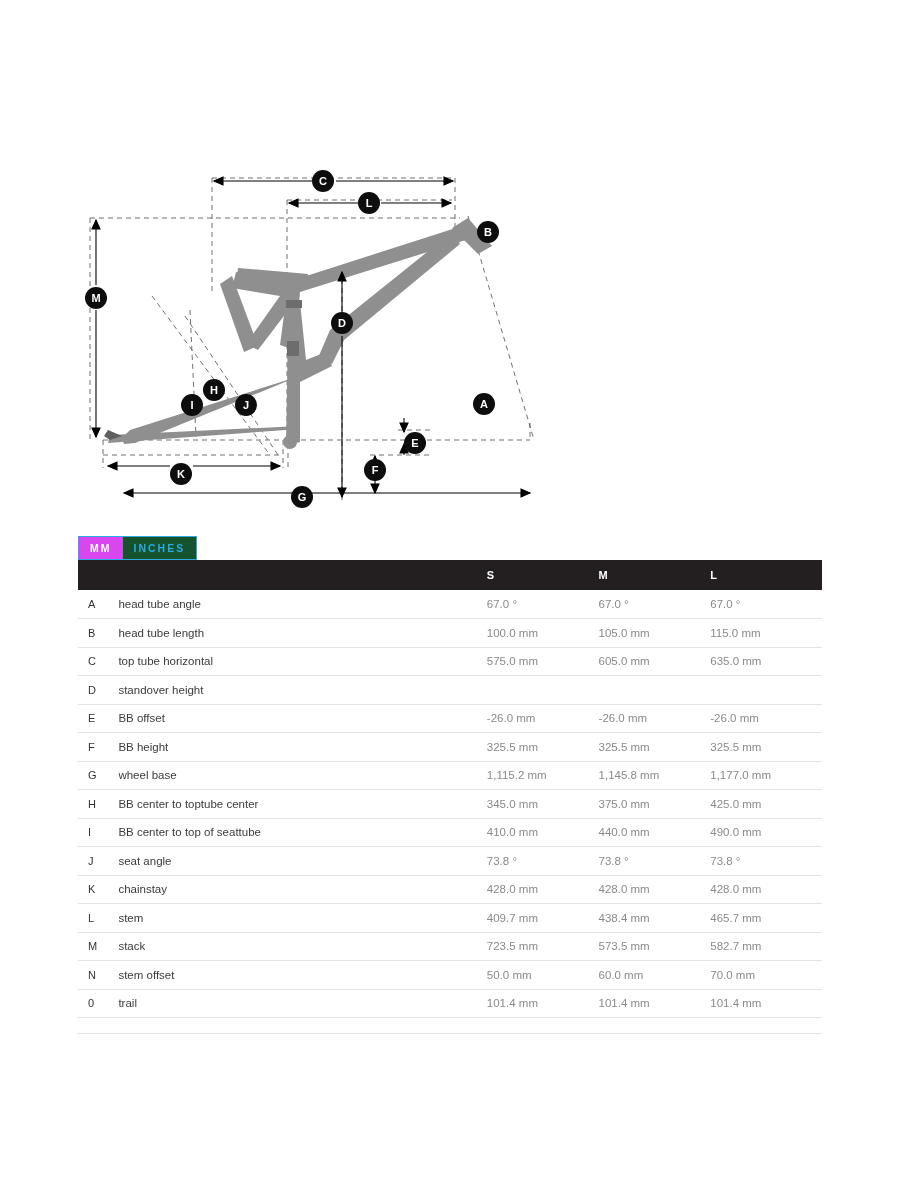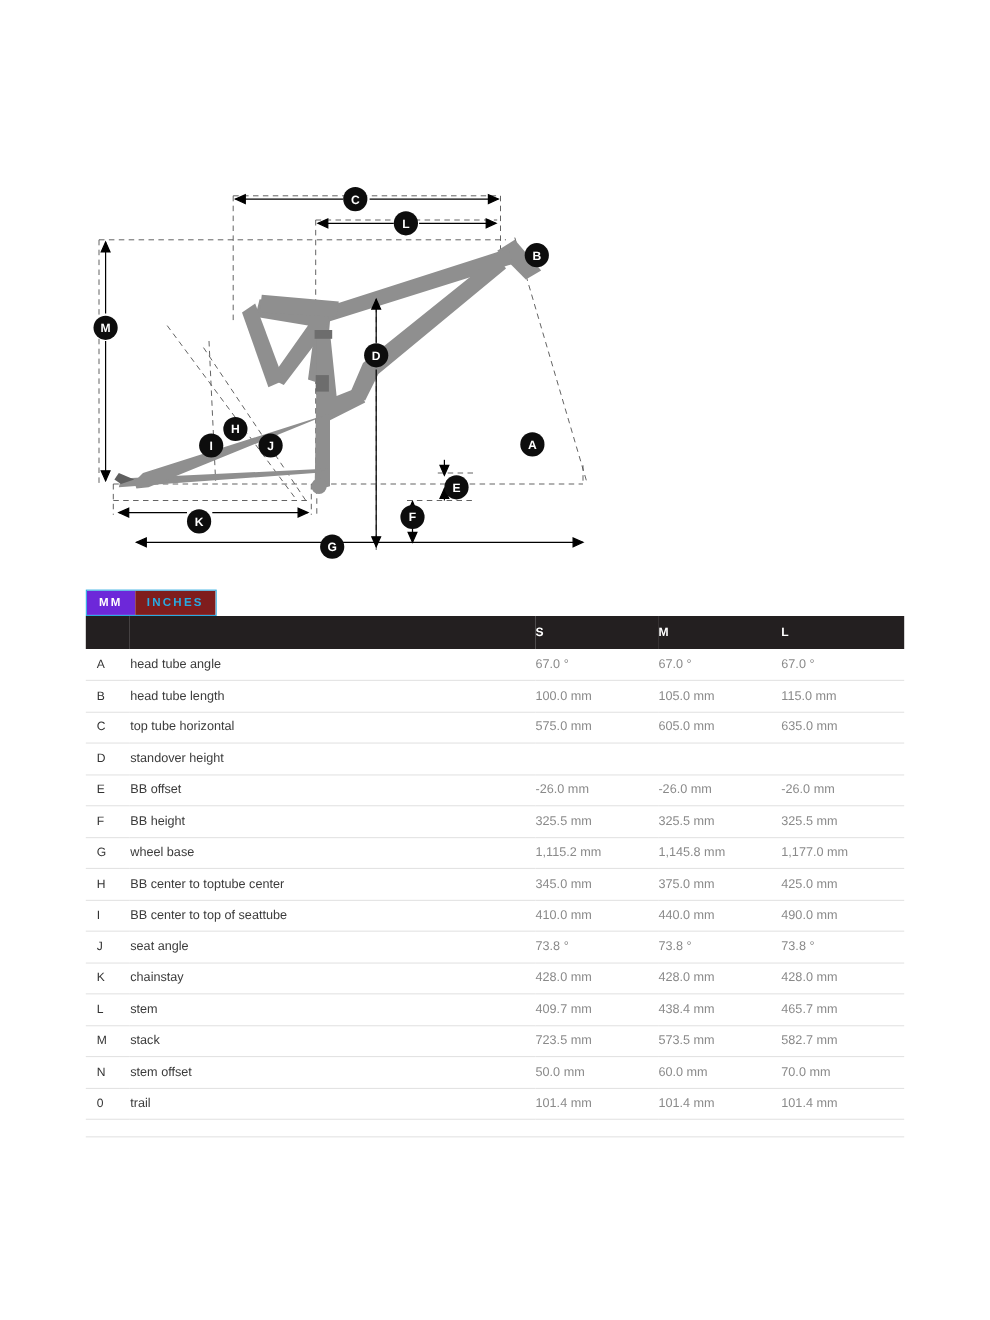--- a/index.html
+++ b/index.html
@@ -38,25 +38,25 @@
     font-size: 10.5px;
     letter-spacing: 2px;
     display: flex;
     align-items: center;
     justify-content: center;
     padding: 0 11px;
     cursor: pointer;
     font-weight: 600;
   }
   #unit-toggle .seg.active {
-    background: #6d28d9;
+    background: #d946ef;
     color: #ffffff;
   }
   #unit-toggle .seg.inactive {
-    background: #7f1d1d;
+    background: #14532d;
     color: #2aaae1;
   }
 
   
   #geo-table {
     position: absolute;
     left: 78px;
     top: 560px;
     width: 744px;
     border-collapse: collapse;

